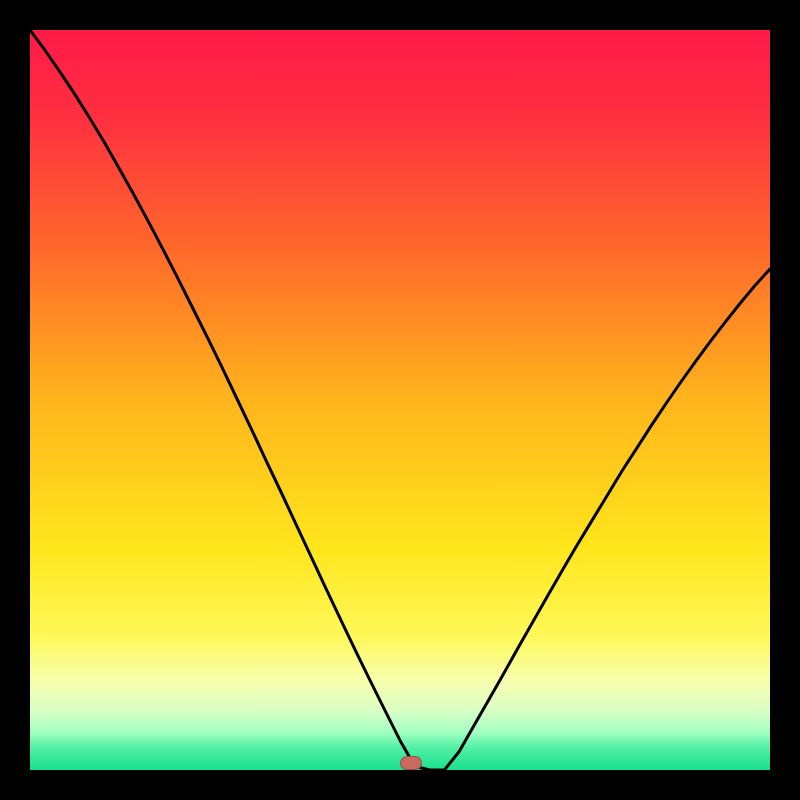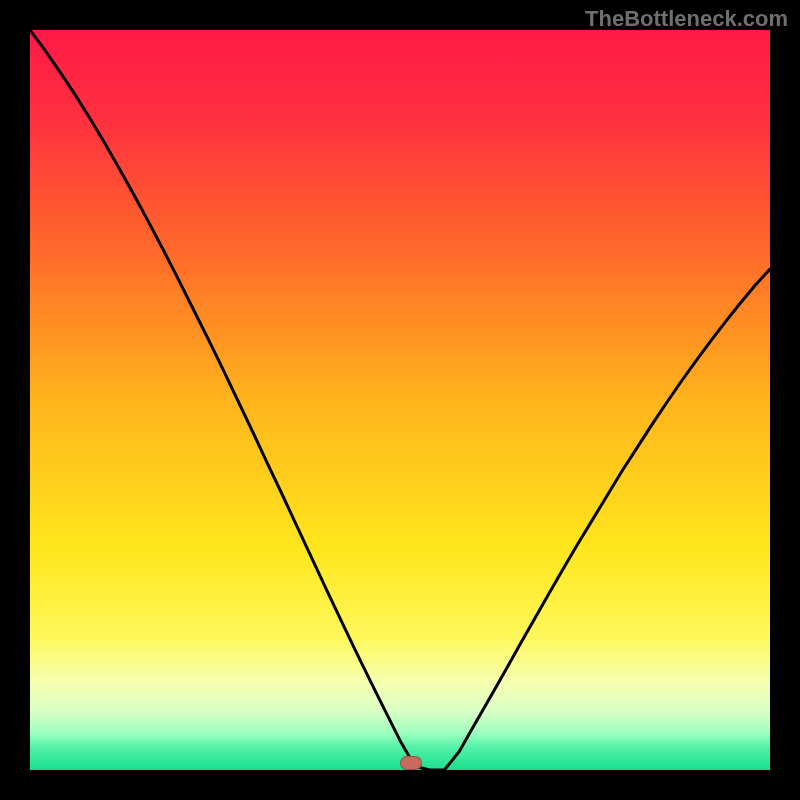--- a/index.html
+++ b/index.html
@@ -57,21 +57,20 @@
     font-size: 22px;
     font-weight: bold;
     color: #6f6f6f;
     user-select: none;
   }
 </style>
 </head>
 <body>
 
 <div class="frame">
-  <div class="watermark">TheBottleneck.com</div>
   <div class="plot">
     <svg class="gradient" viewBox="0 0 100 100" preserveAspectRatio="none">
       <defs>
         <linearGradient id="bg-grad" x1="0" y1="0" x2="0" y2="1">
             <stop offset="0%" stop-color="#ff1a47"></stop>
             <stop offset="12%" stop-color="#ff3040"></stop>
             <stop offset="30%" stop-color="#ff6a2a"></stop>
             <stop offset="50%" stop-color="#ffb41c"></stop>
             <stop offset="70%" stop-color="#ffe61c"></stop>
             <stop offset="82%" stop-color="#fff85a"></stop>

